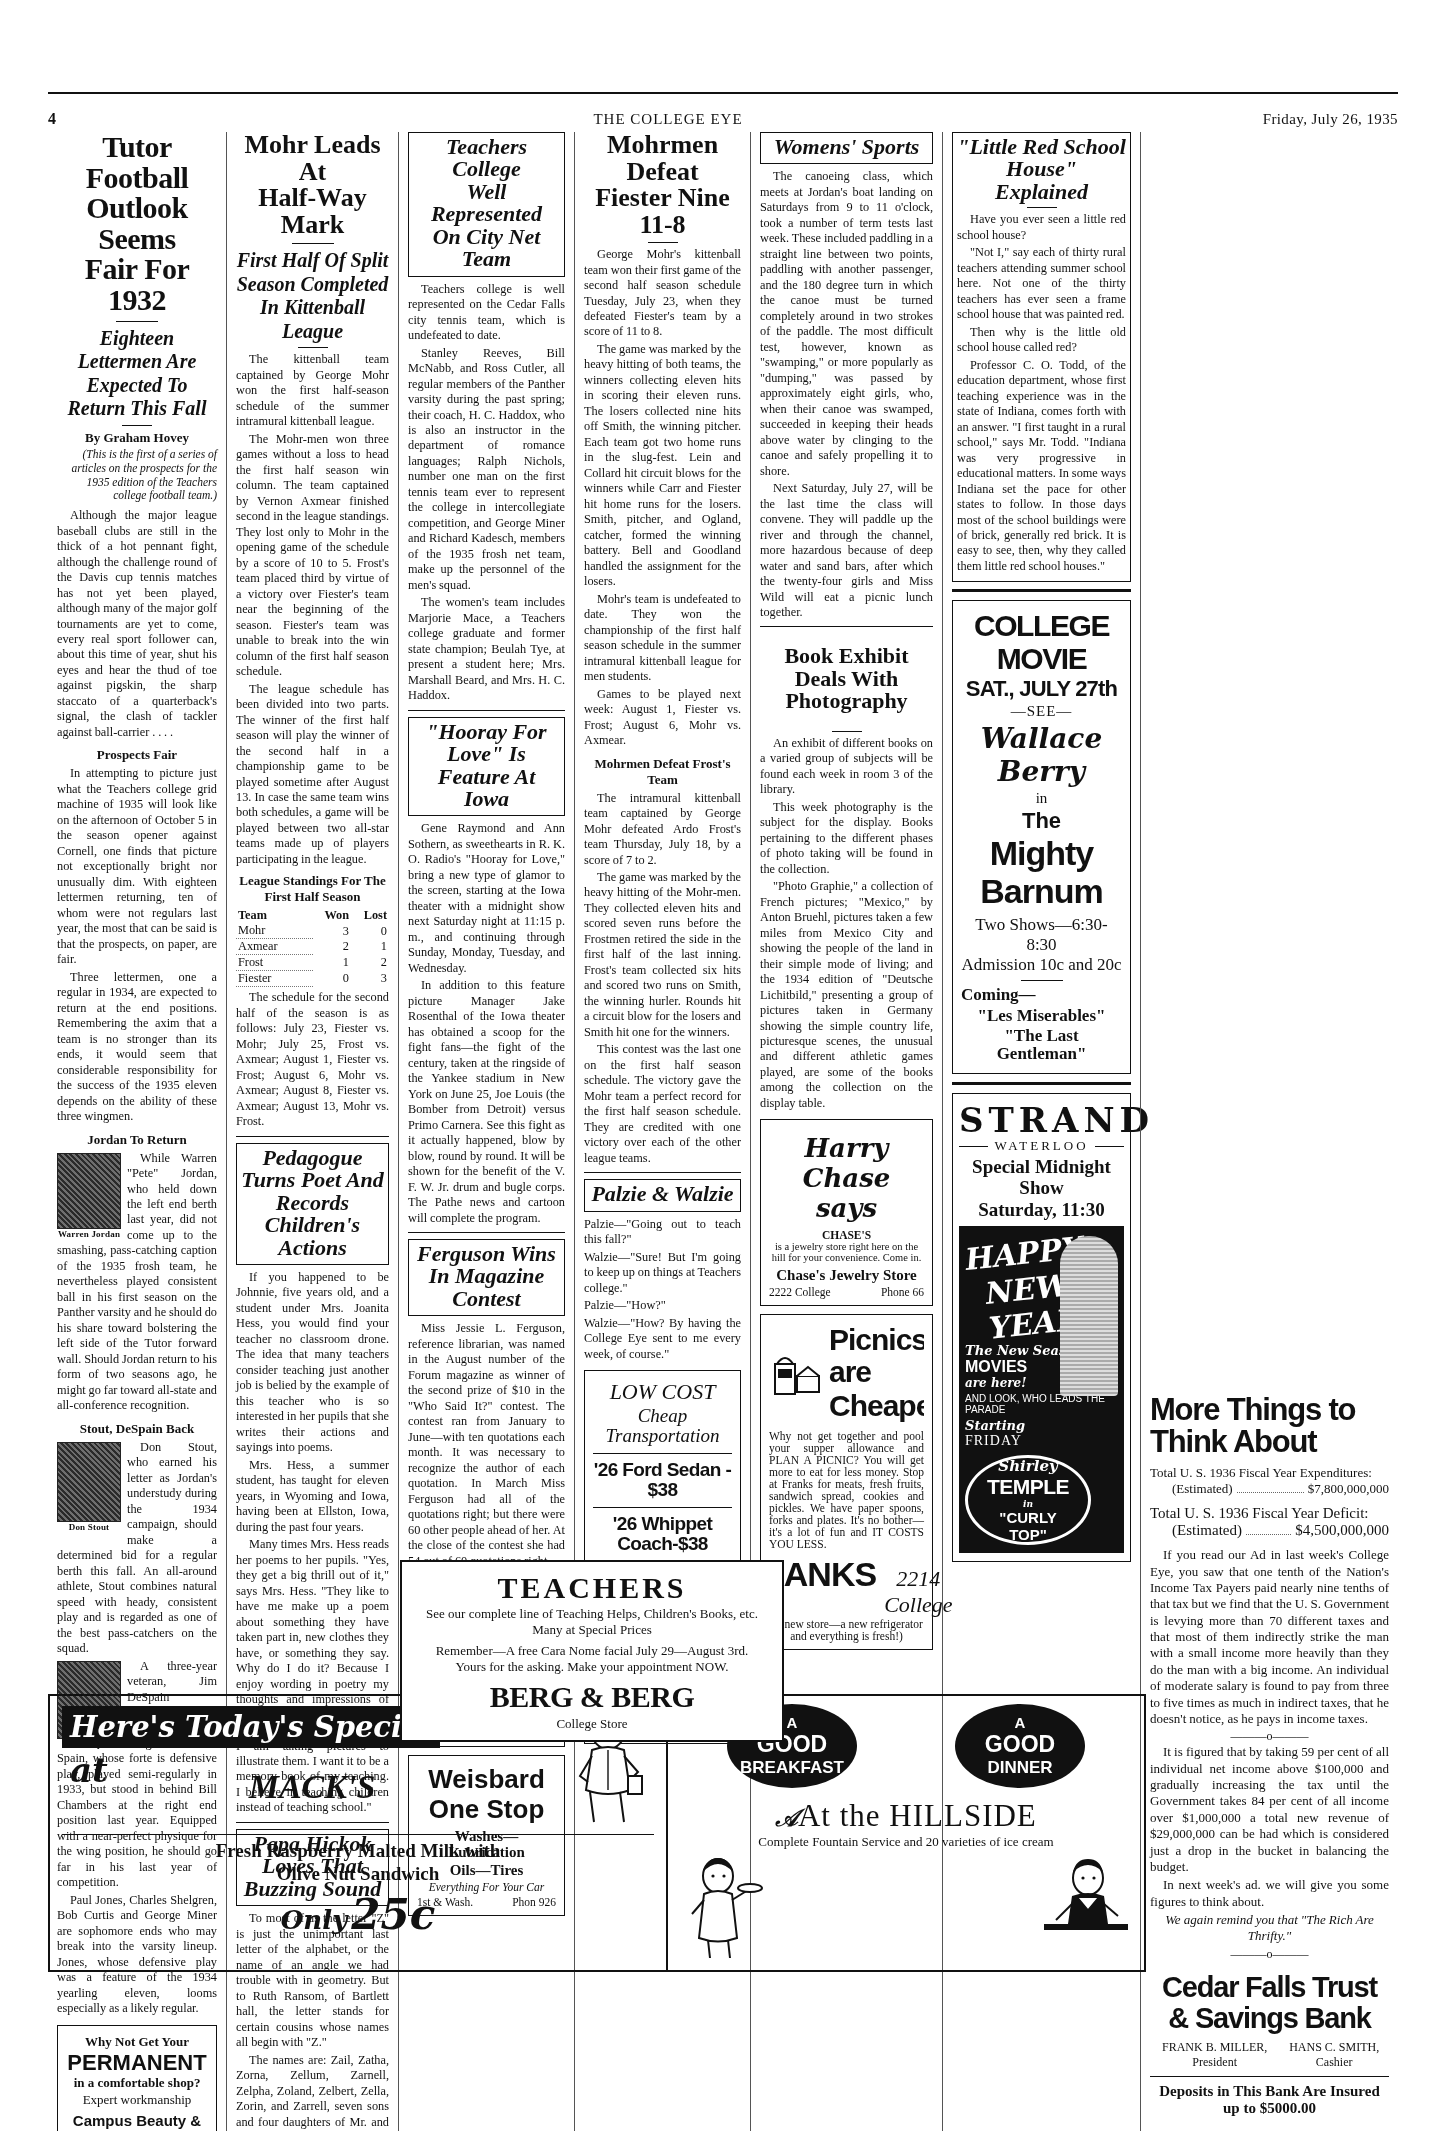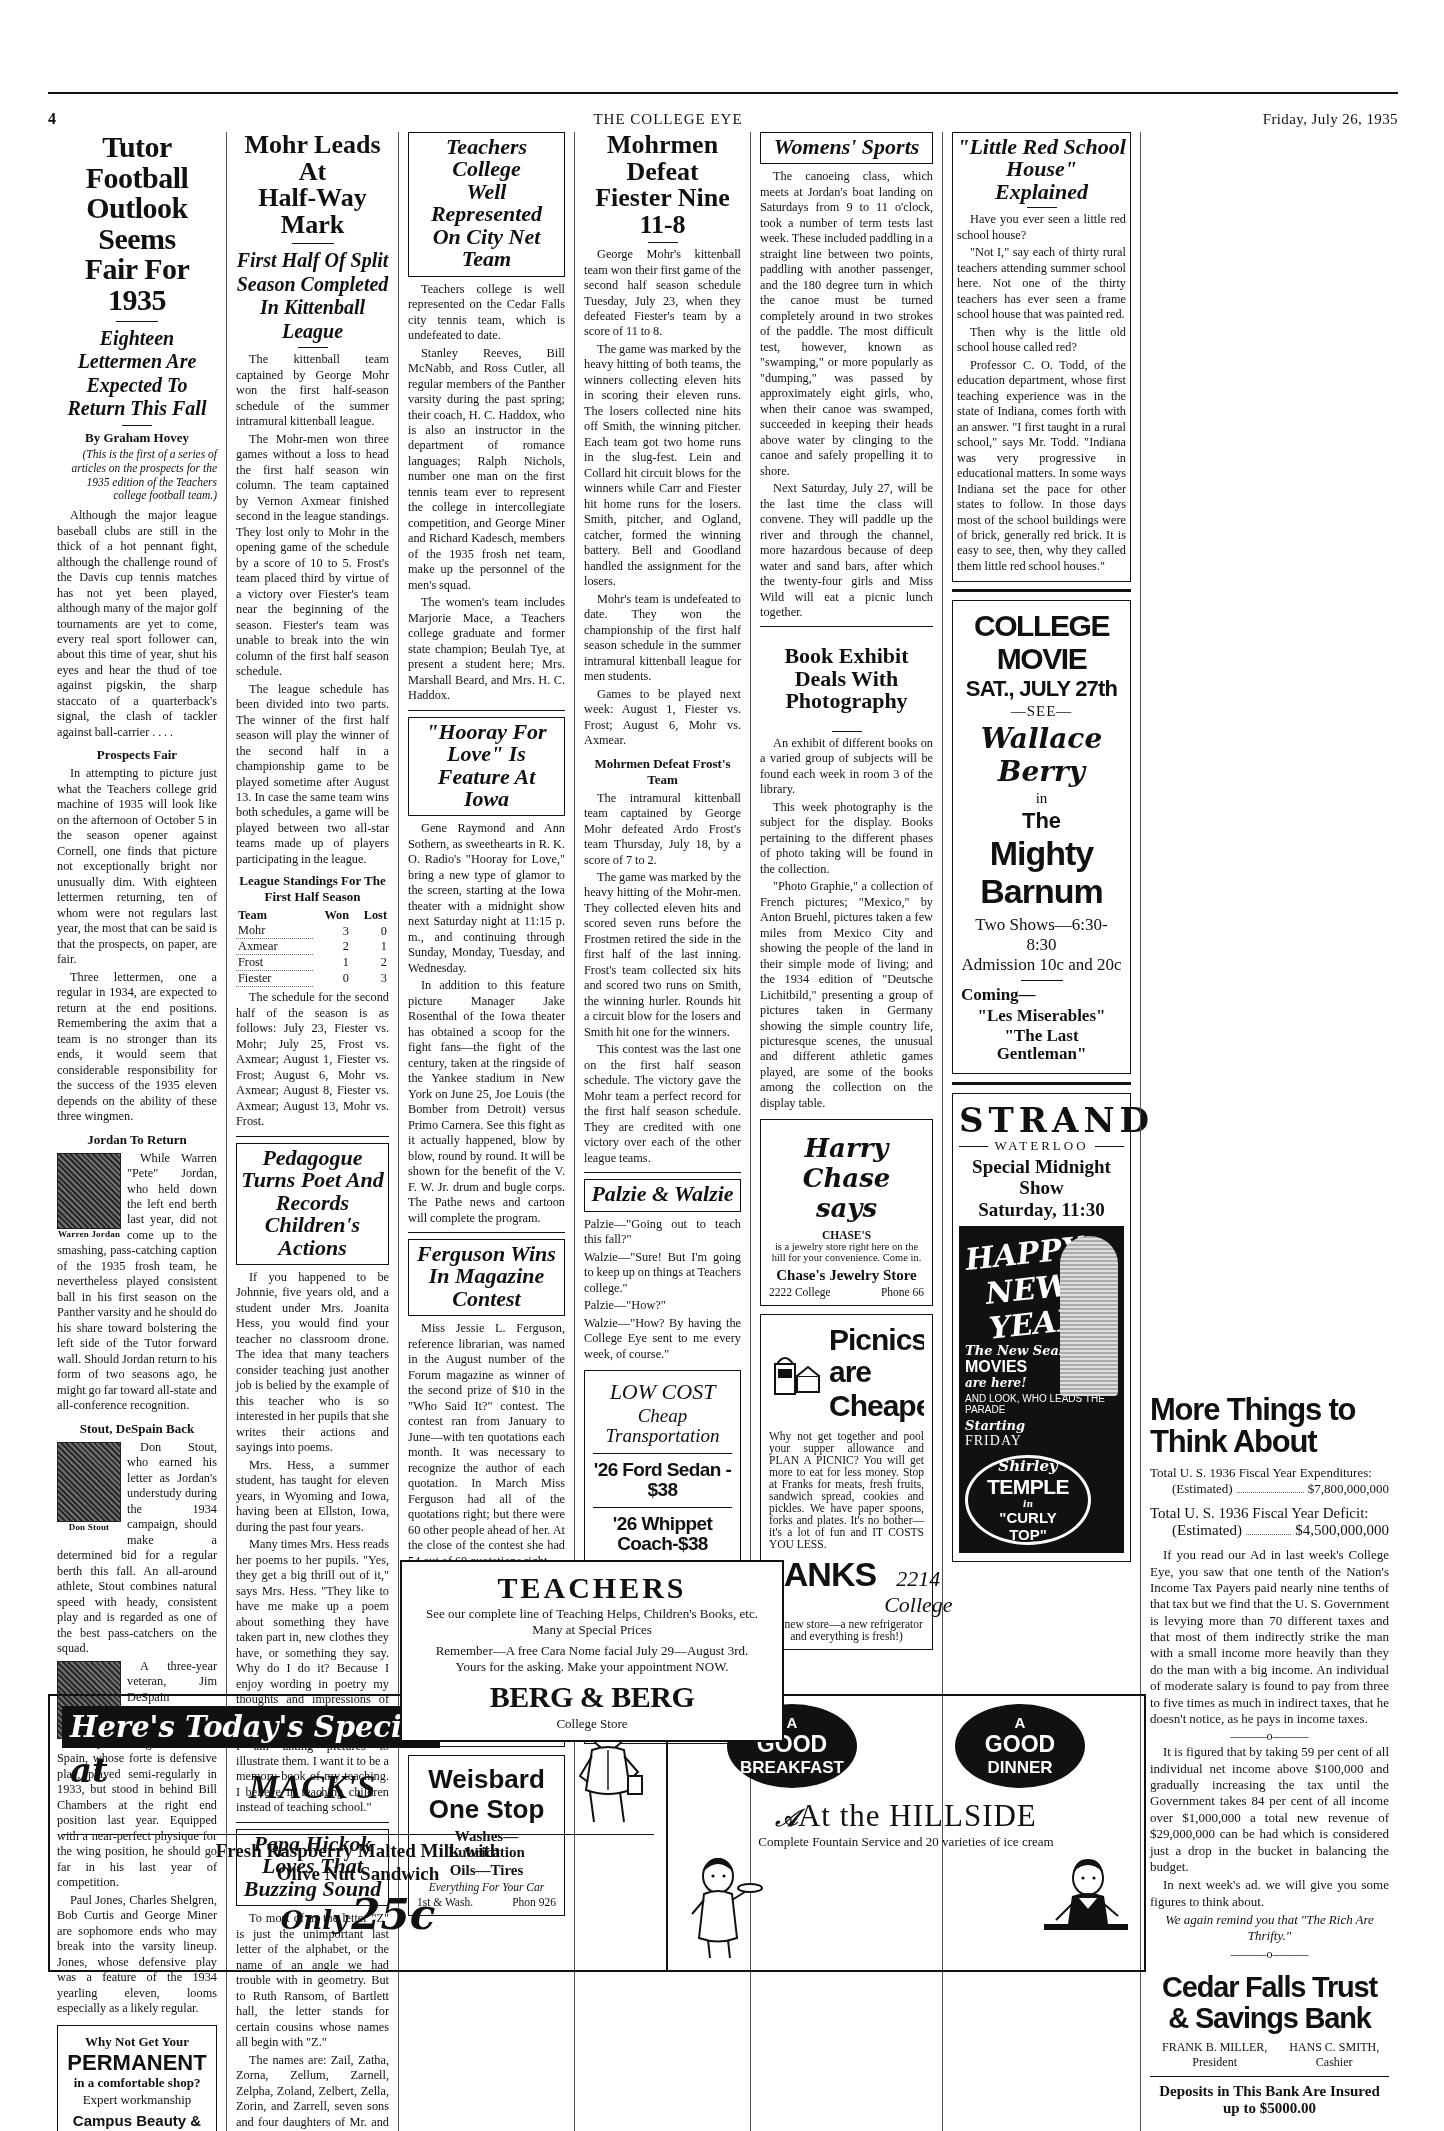--- a/index.html
+++ b/index.html
@@ -106,21 +106,21 @@
     <div class="mh-title">THE COLLEGE EYE</div>
     <div class="mh-date">Friday, July 26, 1935</div>
   </div>
 
   <div class="cols">
 
     <div class="col c1">
       <h1 class="hl hl-xl">
         <span>Tutor Football</span><br>
         <span>Outlook Seems</span><br>
-        <span>Fair For 1935</span>
+        <span>Fair For 1932</span>
       </h1>
       <div class="dash"></div>
       <div class="deck">Eighteen Lettermen Are Expected To Return This Fall</div>
       <div class="dash-sm"></div>
       <div class="byline">By Graham Hovey</div>
       <div class="italnote">(This is the first of a series of articles on the prospects for the 1935 edition of the Teachers college football team.)</div>
       <p class="body">Although the major league baseball clubs are still in the thick of a hot pennant fight, although the challenge round of the Davis cup tennis matches has not yet been played, although many of the major golf tournaments are yet to come, every real sport follower can, about this time of year, shut his eyes and hear the thud of toe against pigskin, the sharp staccato of a quarterback's signal, the clash of tackler against ball-carrier . . . .</p>
       <div class="sub">Prospects Fair</div>
       <p class="body">In attempting to picture just what the Teachers college grid machine of 1935 will look like on the afternoon of October 5 in the season opener against Cornell, one finds that picture not exceptionally bright nor unusually dim. With eighteen lettermen returning, ten of whom were not regulars last year, the most that can be said is that the prospects, on paper, are fair.</p>
       <p class="body">Three lettermen, one a regular in 1934, are expected to return at the end positions. Remembering the axim that a team is no stronger than its ends, it would seem that considerable responsibility for the success of the 1935 eleven depends on the ability of these three wingmen.</p>

